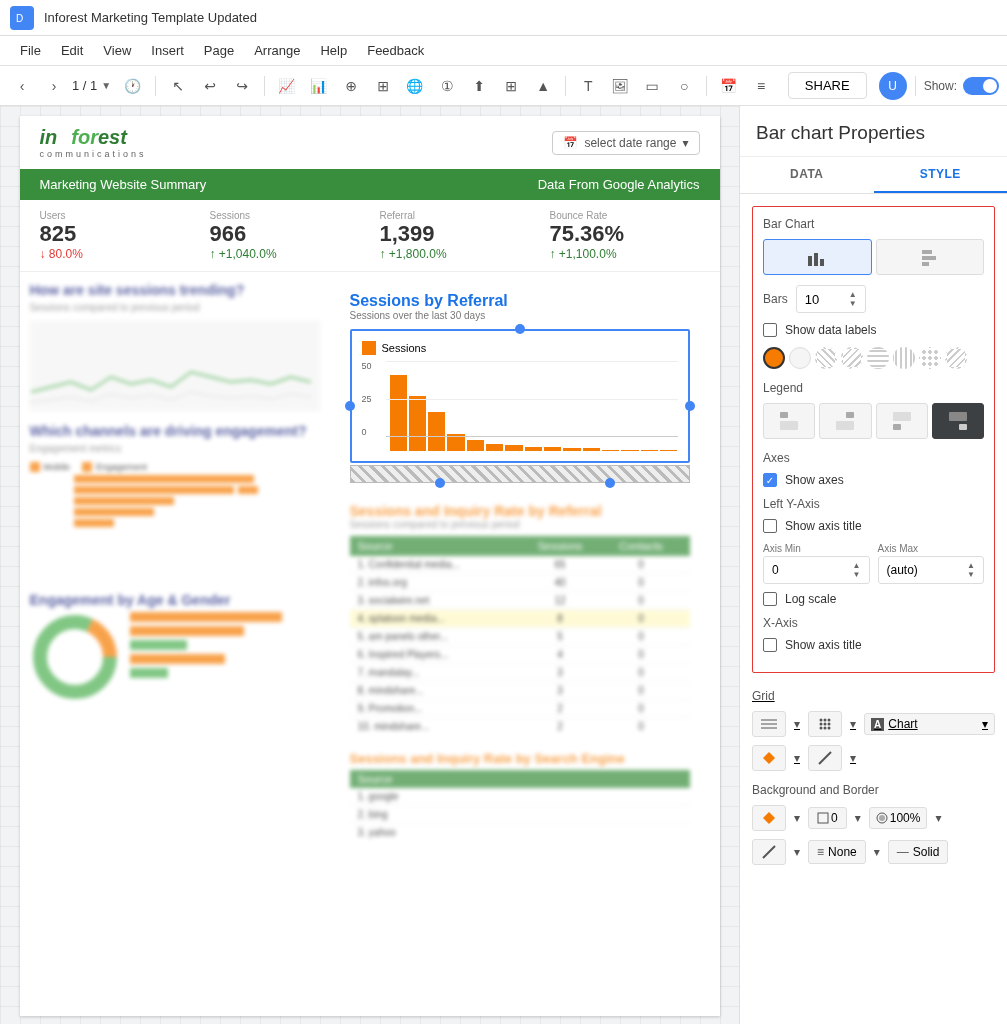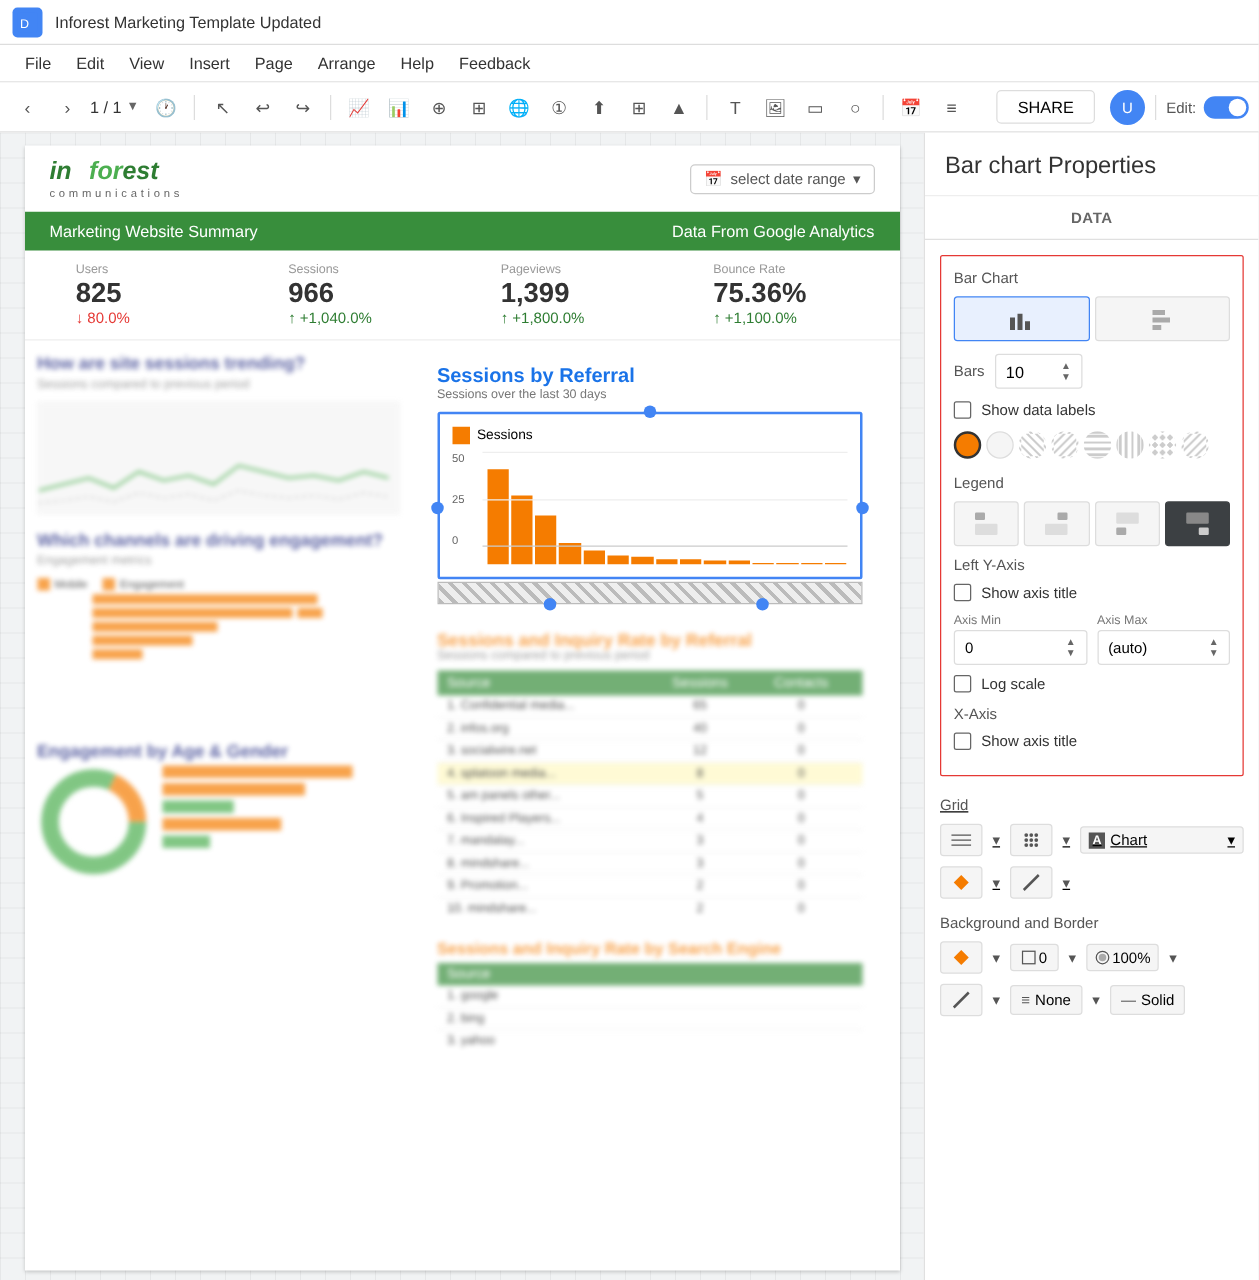--- a/index.html
+++ b/index.html
@@ -30,21 +30,21 @@
 
     
     #canvas-area { flex: 1; overflow: auto; background: #f1f3f4; padding: 10px; }
     #page { background: white; width: 700px; min-height: 900px; margin: 0 auto; box-shadow: 0 1px 3px rgba(0,0,0,0.2); position: relative; }
     .page-header { padding: 10px 20px; display: flex; align-items: center; justify-content: space-between; }
     .date-range-btn { border: 1px solid #ccc; border-radius: 4px; padding: 4px 10px; font-size: 12px; color: #555; display: flex; align-items: center; gap: 6px; cursor: pointer; }
 
     .green-header { background: #388e3c; color: white; padding: 8px 20px; display: flex; justify-content: space-between; font-size: 13px; }
 
     .metrics-row { display: flex; padding: 10px 20px; gap: 20px; border-bottom: 1px solid #eee; }
-    .metric { flex: 1; margin-left: 21px; }
+    .metric { flex: 1; }
     .metric-label { font-size: 10px; color: #999; }
     .metric-value { font-size: 22px; font-weight: bold; color: #333; }
     .metric-change { font-size: 12px; color: #e53935; }
 
     .content-blurred { filter: blur(2px); opacity: 0.7; }
 
     
     .sessions-section { padding: 10px 20px; position: relative; }
     .sessions-title { font-size: 16px; font-weight: bold; color: #1a73e8; }
     .sessions-subtitle { font-size: 10px; color: #777; }
@@ -161,21 +161,21 @@
   <button class="toolbar-btn">▭</button>
   <button class="toolbar-btn">○</button>
   <div class="toolbar-sep"></div>
   <button class="toolbar-btn">📅</button>
   <button class="toolbar-btn">≡</button>
   <div style="flex:1;"></div>
   <button id="share-btn">SHARE</button>
   <div style="width:28px;height:28px;background:#4285f4;border-radius:50%;margin-left:8px;display:flex;align-items:center;justify-content:center;color:white;font-size:12px;">U</div>
   <div class="toolbar-sep"></div>
   <div id="edit-toggle">
-    <span style="font-size:12px;color:#555;">Edit:</span>
+    <span style="font-size:12px;color:#555;">Show:</span>
     <div class="toggle-switch"></div>
   </div>
 </div>
 
 <div id="main">
 
   <div id="canvas-area">
     <div id="page">
 
       <div class="page-header">
@@ -200,21 +200,21 @@
           <div class="metric-label">Users</div>
           <div class="metric-value">825</div>
           <div class="metric-change">↓ 80.0%</div>
         </div>
         <div class="metric">
           <div class="metric-label">Sessions</div>
           <div class="metric-value">966</div>
           <div class="metric-change" style="color:#2e7d32;">↑ +1,040.0%</div>
         </div>
         <div class="metric">
-          <div class="metric-label">Pageviews</div>
+          <div class="metric-label">Referral</div>
           <div class="metric-value">1,399</div>
           <div class="metric-change" style="color:#2e7d32;">↑ +1,800.0%</div>
         </div>
         <div class="metric">
           <div class="metric-label">Bounce Rate</div>
           <div class="metric-value">75.36%</div>
           <div class="metric-change" style="color:#2e7d32;">↑ +1,100.0%</div>
         </div>
       </div>
 
@@ -418,20 +418,21 @@
           </div>
         </div>
       </div>
     </div>
   </div>
 
   <div id="side-panel">
     <div class="panel-title">Bar chart Properties</div>
     <div class="panel-tabs">
       <div class="panel-tab">DATA</div>
+      <div class="panel-tab active">STYLE</div>
     </div>
     <div class="panel-body">
 
       <div class="panel-section">
         <div class="section-label">Bar Chart</div>
 
         <div class="chart-type-buttons">
           <button class="chart-type-btn active">
             <svg width="20" height="18" viewBox="0 0 20 18">
                 <rect x="1" y="8" width="4" height="10" fill="#555"></rect>
@@ -498,20 +499,27 @@
             </button>
             <button class="legend-btn active">
               <svg width="22" height="22" viewBox="0 0 22 22">
                   <rect x="2" y="2" width="18" height="9" fill="#888" rx="1"></rect>
                   <rect x="12" y="14" width="8" height="6" fill="#ccc" rx="1"></rect>
                 </svg>
             </button>
           </div>
         </div>
 
+        <div style="margin-top:12px;">
+          <div class="section-label">Axes</div>
+          <div class="checkbox-row">
+            <div class="cb checked">✓</div>
+            <span class="cb-label">Show axes</span>
+          </div>
+        </div>
 
         <div style="margin-top:8px;">
           <div class="section-label">Left Y-Axis</div>
           <div class="checkbox-row">
             <div class="cb"></div>
             <span class="cb-label">Show axis title</span>
           </div>
           <div class="input-row">
             <div class="input-group">
               <div class="input-label">Axis Min</div>

